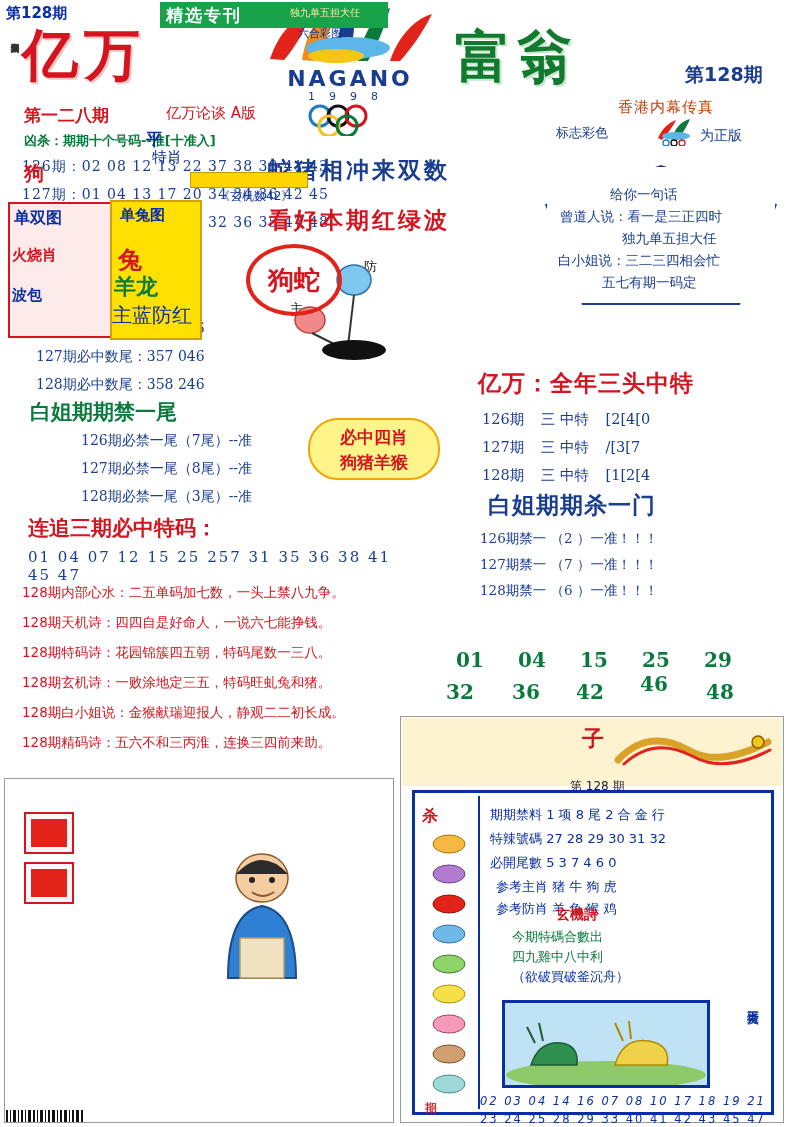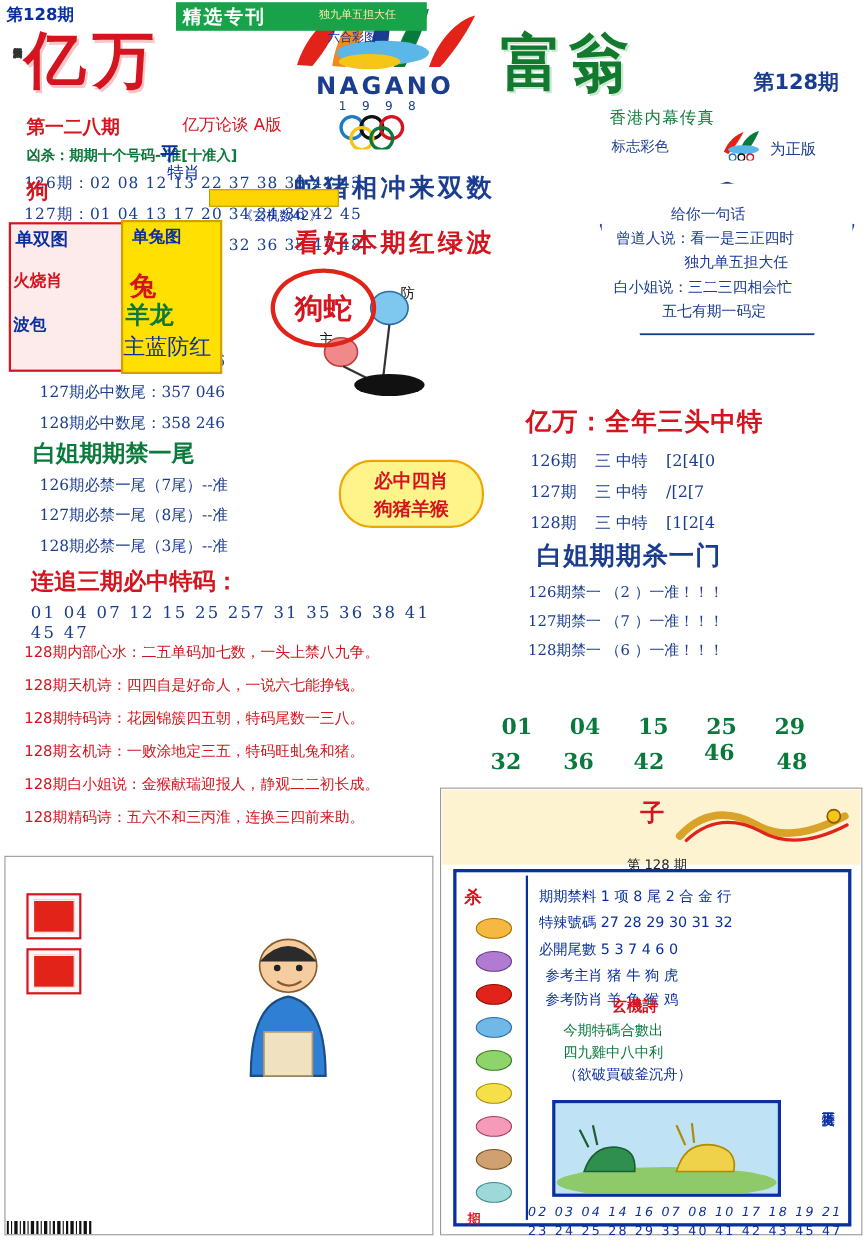--- a/index.html
+++ b/index.html
@@ -40,22 +40,22 @@
     position:absolute; left:0; top:86px; width:200px; text-align:center;
     font-size:11px; color:#1a3d8f; letter-spacing:14px;
   }
   .rings { position:absolute; left:56px; top:100px; width:90px; height:32px; }
 
   .issue-top {
     position:absolute; left:685px; top:62px;
     font-size:19px; font-weight:bold; color:#1a3d8f;
   }
   .hk-line {
-    position:absolute; left:554px; top:98px;
-    font-size:15px; color:#15803d; letter-spacing:1px;
+    position:absolute; left:618px; top:98px;
+    font-size:15px; color:#c2410c; letter-spacing:1px;
   }
   .biaozhi {
     position:absolute; left:556px; top:124px;
     font-size:13px; color:#1a3d8f;
   }
   .weizhengban {
     position:absolute; left:700px; top:127px;
     font-size:14px; color:#1a3d8f;
   }
   .mini-nagano { position:absolute; left:654px; top:118px; width:44px; height:28px; }
@@ -83,21 +83,21 @@
   .dubatitle {
     position:absolute; left:14px; top:190px;
     font-size:21px; font-weight:bold; color:#d4141e;
   }
   .dubarow { position:absolute; font-size:14px; color:#1a3d8f; font-family:"DejaVu Serif","Liberation Serif",serif; }
 
   .baijietitle {
     position:absolute; left:14px; top:302px;
     font-size:21px; font-weight:bold; color:#0a7a3c;
   }
-  .baijierow { position:absolute; font-size:14px; color:#1a3d8f; font-family:"DejaVu Serif","Liberation Serif",serif; }
+  .baijierow { position:absolute; font-size:14px; color:#1a3d8f; font-family:"DejaVu Serif","Liberation Serif",serif;margin-left:45px; }
 
   .lianzhui {
     position:absolute; left:12px; top:418px;
     font-size:21px; font-weight:bold; color:#d4141e;
   }
   .lianzhui-nums {
     position:absolute; left:12px; top:452px;
     font-size:15px; color:#1a3d8f; letter-spacing:2px;
     font-family:"DejaVu Serif","Liberation Serif",serif;
   }
@@ -316,21 +316,21 @@
 
   <div class="yiwan-title">亿万：全年三头中特</div>
   <div class="yw-row" style="left:482px; top:410px;">
     <span>126期</span>
     <span style="margin-left:12px">三   中特</span>
     <span style="margin-left:12px">[2[4[0</span>
   </div>
   <div class="yw-row" style="left:482px; top:438px;">
     <span>127期</span>
     <span style="margin-left:12px">三   中特</span>
-    <span style="margin-left:12px">/[2[7</span>
+    <span style="margin-left:12px">/[3[7</span>
   </div>
   <div class="yw-row" style="left:482px; top:466px;">
     <span>128期</span>
     <span style="margin-left:12px">三   中特</span>
     <span style="margin-left:12px">[1[2[4</span>
   </div>
 
   <div class="baijie2-title">白姐期期杀一门</div>
   <div class="bj2-row" style="left:480px; top:530px;">126期禁一 （2 ）一准！！！</div>
   <div class="bj2-row" style="left:480px; top:556px;">127期禁一 （7 ）一准！！！</div>

